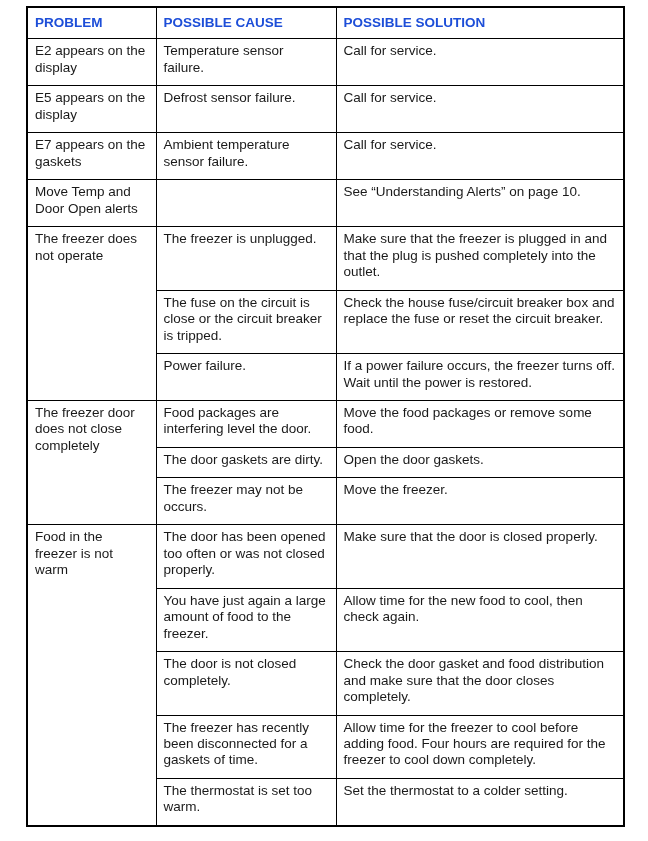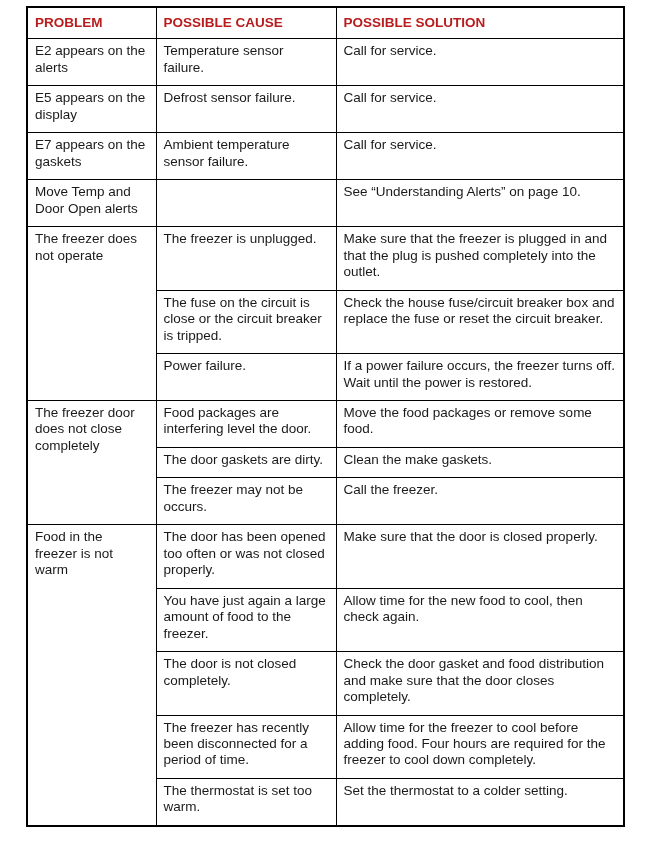--- a/index.html
+++ b/index.html
@@ -33,21 +33,21 @@
     text-align: left;
     font-size: 13.5px;
     line-height: 1.22;
     padding: 4px 8px 9px 7px;
     word-wrap: break-word;
   }
   th {
     font-weight: bold;
     font-size: 13.5px;
     padding: 7px 8px 7px 7px;
-    color: #b91c1c;
+    color: #1d4ed8;
   }
   td { color: #1a1a1a; }
 </style>
 </head>
 <body>
 
 <div class="page">
   <table class="troubleshooting">
     <colgroup>
       <col class="c1">
@@ -56,21 +56,21 @@
     </colgroup>
     <thead>
       <tr>
         <th>PROBLEM</th>
         <th>POSSIBLE CAUSE</th>
         <th>POSSIBLE SOLUTION</th>
       </tr>
     </thead>
     <tbody>
         <tr>
-          <td rowspan="1">E2 appears on the alerts</td>
+          <td rowspan="1">E2 appears on the display</td>
           <td>Temperature sensor failure.</td>
           <td>Call for service.</td>
         </tr>
         <tr>
           <td rowspan="1">E5 appears on the display</td>
           <td>Defrost sensor failure.</td>
           <td>Call for service.</td>
         </tr>
         <tr>
           <td rowspan="1">E7 appears on the gaskets</td>
@@ -95,41 +95,41 @@
           <td>Power failure.</td>
           <td>If a power failure occurs, the freezer turns off. Wait until the power is restored.</td>
         </tr>
         <tr>
           <td rowspan="3">The freezer door does not close completely</td>
           <td>Food packages are interfering level the door.</td>
           <td>Move the food packages or remove some food.</td>
         </tr>
         <tr>
           <td>The door gaskets are dirty.</td>
-          <td>Clean the make gaskets.</td>
+          <td>Open the door gaskets.</td>
         </tr>
         <tr>
           <td>The freezer may not be occurs.</td>
-          <td>Call the freezer.</td>
+          <td>Move the freezer.</td>
         </tr>
         <tr>
           <td rowspan="5">Food in the freezer is not warm</td>
           <td>The door has been opened too often or was not closed properly.</td>
           <td>Make sure that the door is closed properly.</td>
         </tr>
         <tr>
           <td>You have just again a large amount of food to the freezer.</td>
           <td>Allow time for the new food to cool, then check again.</td>
         </tr>
         <tr>
           <td>The door is not closed completely.</td>
           <td>Check the door gasket and food distribution and make sure that the door closes completely.</td>
         </tr>
         <tr>
-          <td>The freezer has recently been disconnected for a period of time.</td>
+          <td>The freezer has recently been disconnected for a gaskets of time.</td>
           <td>Allow time for the freezer to cool before adding food. Four hours are required for the freezer to cool down completely.</td>
         </tr>
         <tr>
           <td>The thermostat is set too warm.</td>
           <td>Set the thermostat to a colder setting.</td>
         </tr>
       </tbody>
   </table>
 </div>
 

